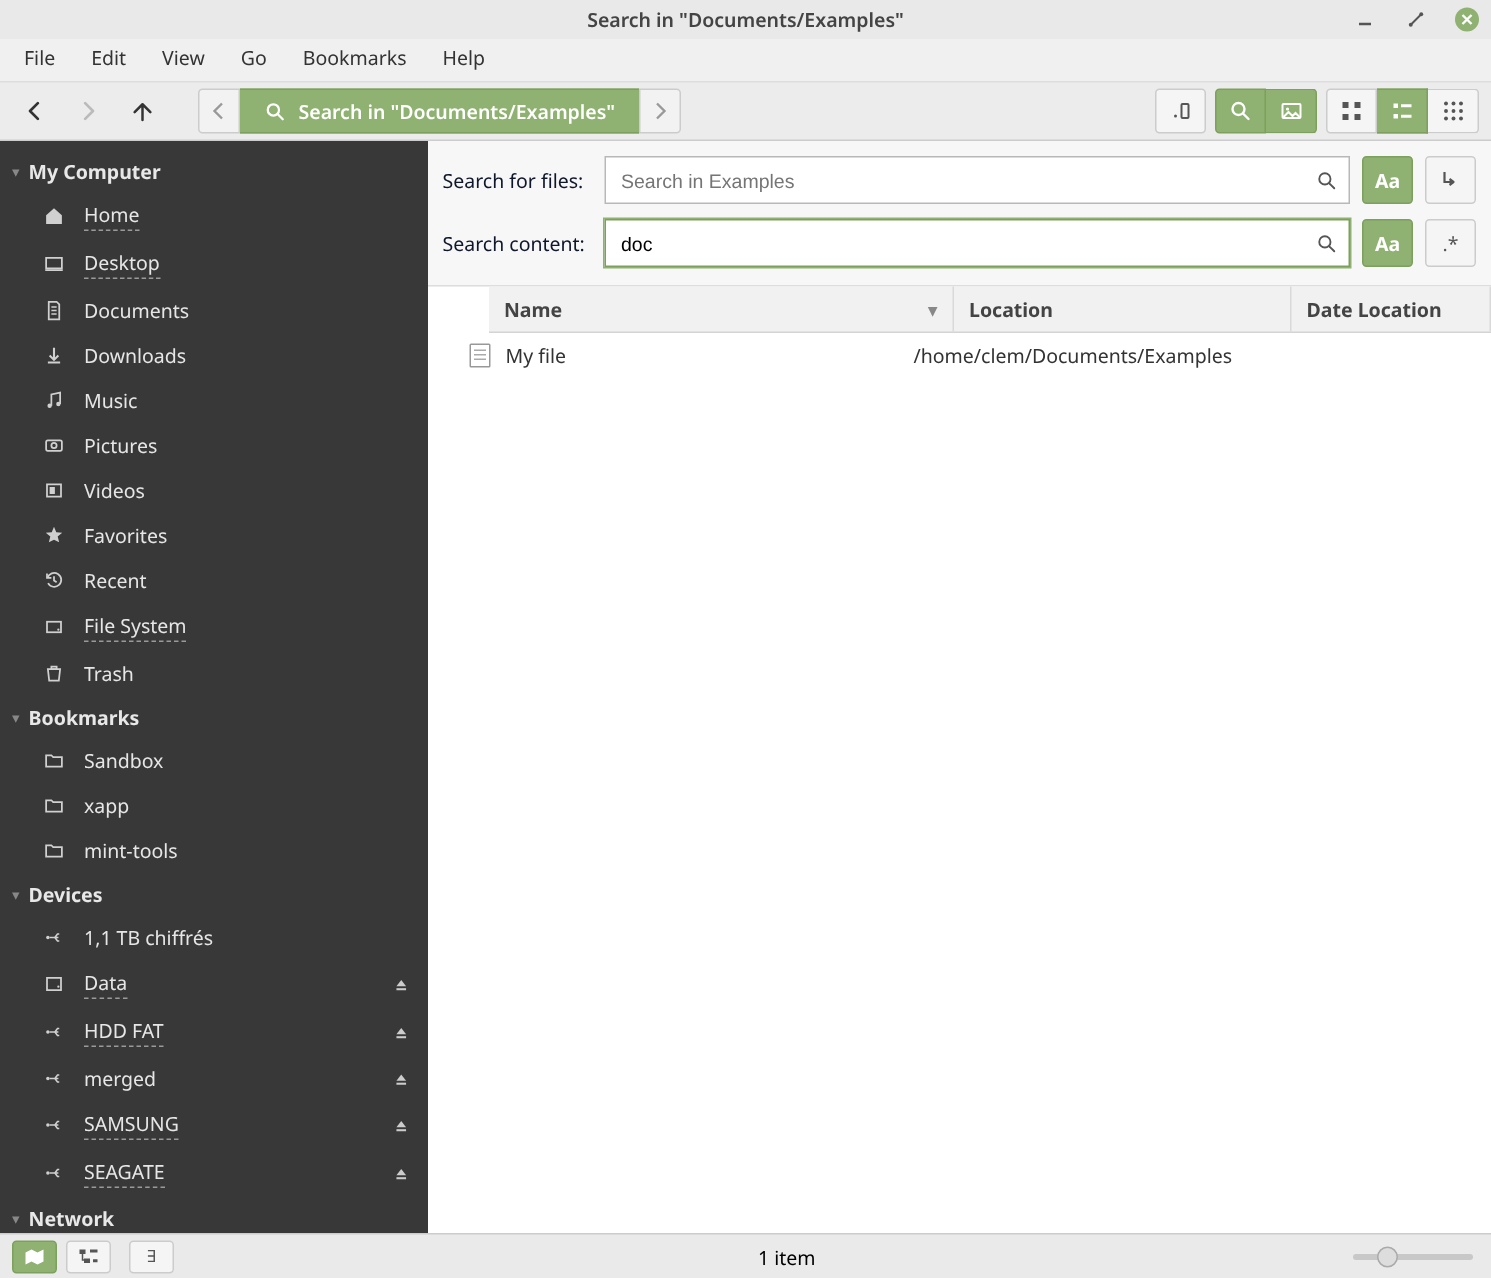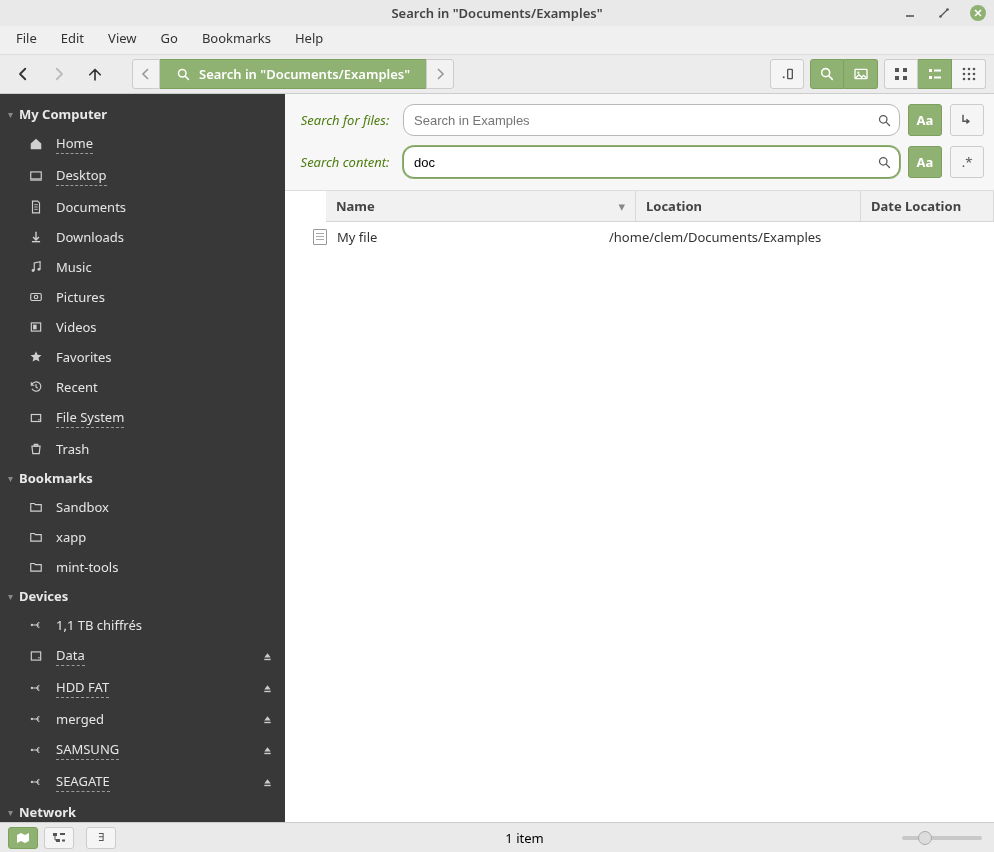--- a/index.html
+++ b/index.html
@@ -103,24 +103,24 @@
   .side-item .label { color:#e6e6e6; }
   .side-item .underline { border-bottom:1px dashed #9a9a9a; padding-bottom:1px; }
   .side-item .eject { margin-left:auto; color:#ccc; font-size:12px; }
   .side-ico { width:16px; display:flex; justify-content:center; color:#d0d0d0; }
 
   
   .main { flex:1; background:#fff; display:flex; flex-direction:column; }
   .search-area { padding: 10px 10px 12px 10px; border-bottom:1px solid #ddd; background:#f7f7f7;}
   .search-row { display:flex; align-items:center; gap:8px; margin-bottom:10px; }
   .search-row:last-child { margin-bottom:0; }
-  .search-row label { width:100px; text-align:center; color:#4d7c0f;font-style:italic; }
+  .search-row label { width:100px; text-align:left; color:#0f172a; }
   .search-input-wrap {
     flex:1; display:flex; align-items:center;
-    border:1px solid #b8b8b8; border-radius:11px; background:#fff; height:32px;
+    border:1px solid #b8b8b8; border-radius:0; background:#fff; height:32px;
   }
   .search-input-wrap.focus { border-color:#7ea05f; box-shadow:0 0 0 1px #8fb171; }
   .search-input-wrap input {
     flex:1; border:0; outline:0; padding:0 10px; font-size:13px; background:transparent;
   }
   .search-input-wrap .in-btn {
     width:30px; display:flex; justify-content:center; color:#555;
   }
   .sq-btn {
     width:34px; height:32px; border:1px solid #ccc; border-radius:3px; background:#f5f5f5;

